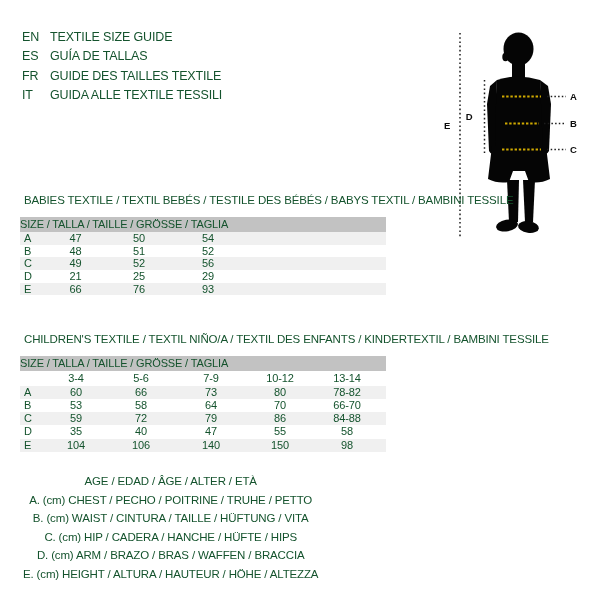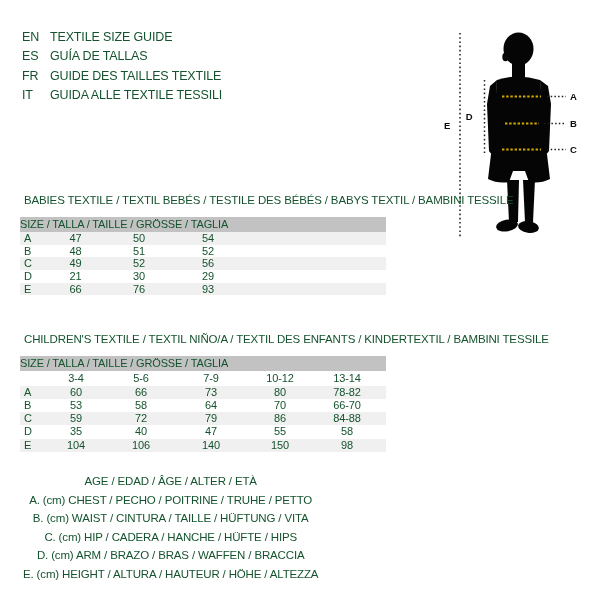--- a/index.html
+++ b/index.html
@@ -108,21 +108,21 @@
         </div>
         <div class="trow alt">
           <span class="cell lbl" style="flex: 0 0 26px; width: 26px;">C</span>
           <span class="cell" style="flex: 0 0 59px; width: 59px;">49</span>
           <span class="cell" style="flex: 0 0 68px; width: 68px;">52</span>
           <span class="cell" style="flex: 0 0 70px; width: 70px;">56</span>
         </div>
         <div class="trow">
           <span class="cell lbl" style="flex: 0 0 26px; width: 26px;">D</span>
           <span class="cell" style="flex: 0 0 59px; width: 59px;">21</span>
-          <span class="cell" style="flex: 0 0 68px; width: 68px;">30</span>
+          <span class="cell" style="flex: 0 0 68px; width: 68px;">25</span>
           <span class="cell" style="flex: 0 0 70px; width: 70px;">29</span>
         </div>
         <div class="trow alt">
           <span class="cell lbl" style="flex: 0 0 26px; width: 26px;">E</span>
           <span class="cell" style="flex: 0 0 59px; width: 59px;">66</span>
           <span class="cell" style="flex: 0 0 68px; width: 68px;">76</span>
           <span class="cell" style="flex: 0 0 70px; width: 70px;">93</span>
         </div>
       </div>
   </div>

